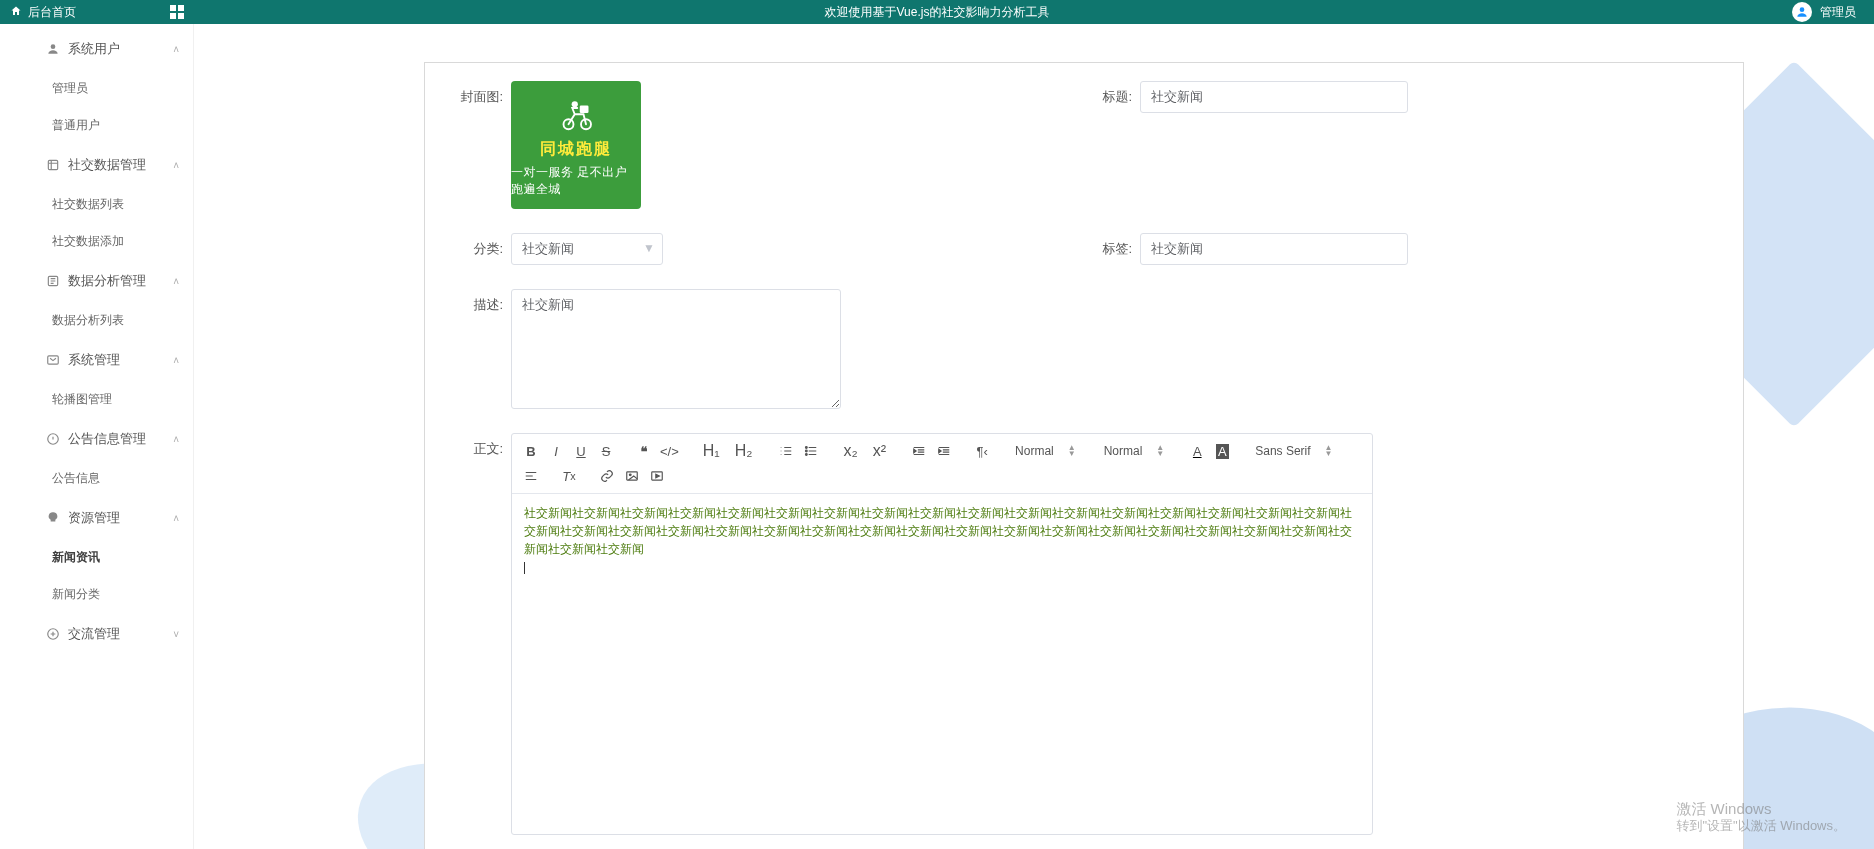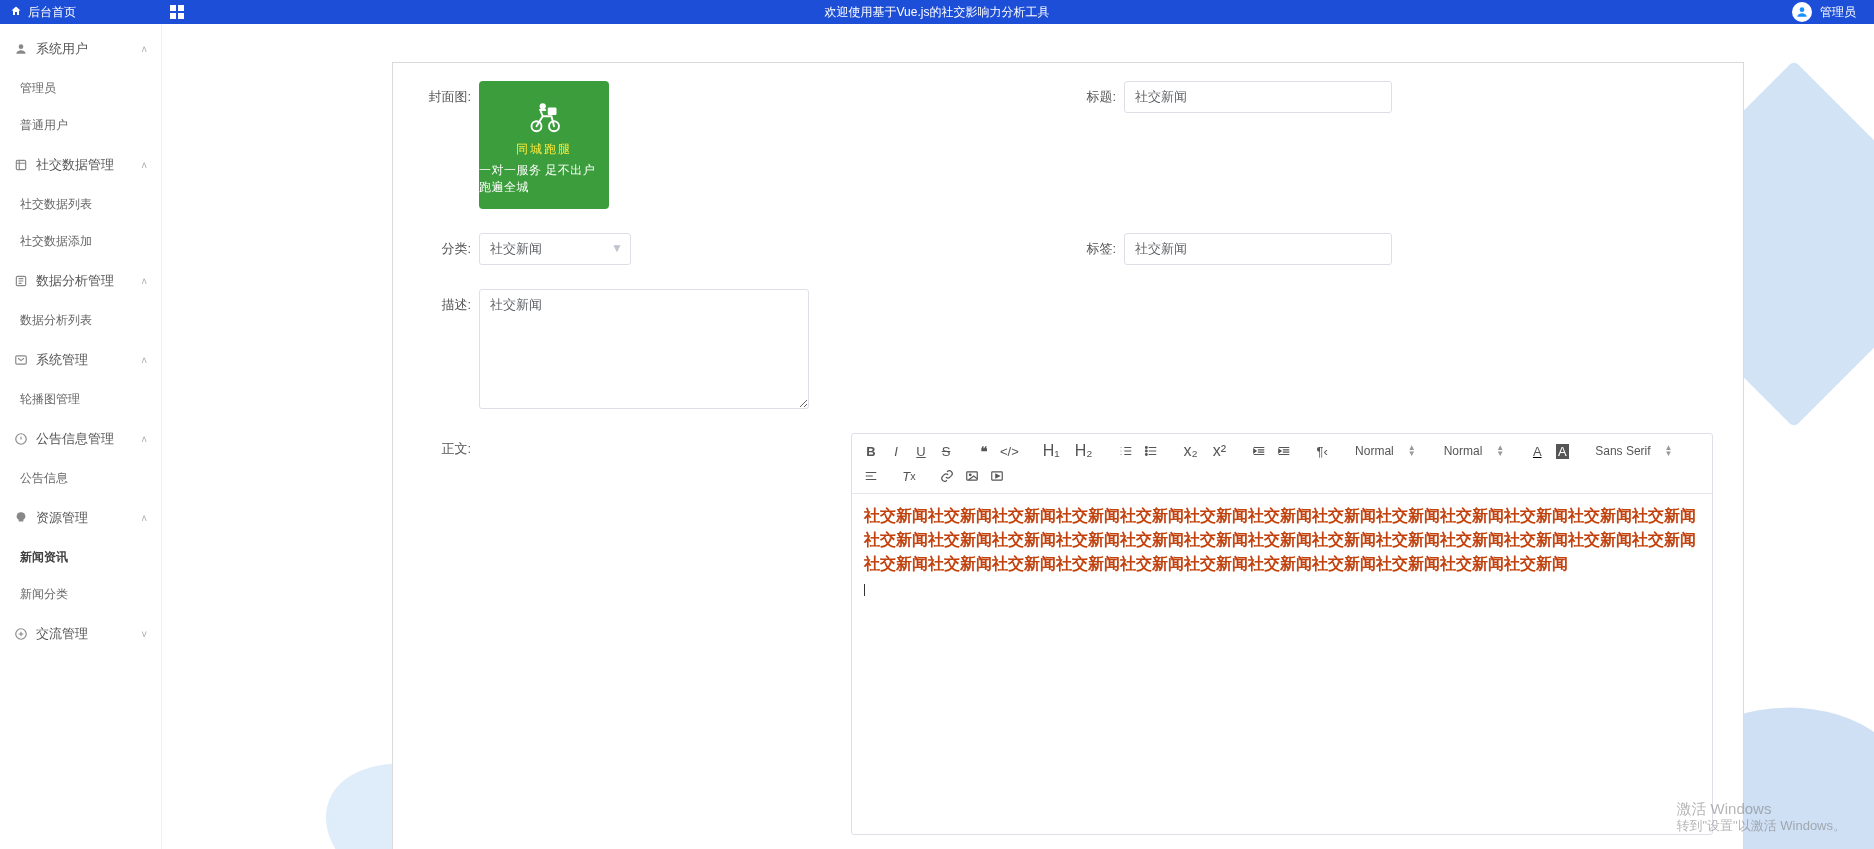--- a/index.html
+++ b/index.html
@@ -1,60 +1,60 @@
 <!DOCTYPE html>
 <html><head>
 <meta charset="utf-8">
 <style>
 * { margin: 0; padding: 0; box-sizing: border-box; }
 body { font-family: "Microsoft YaHei", Arial, sans-serif; font-size: 13px; color: #333; background: #fff; overflow: hidden; }
-.topbar { height: 24px; background: #1d4ed8; display: flex; align-items: center; color: #fff; font-size: 12px; position: relative; }
+.topbar { height: 24px; background: #0f766e; display: flex; align-items: center; color: #fff; font-size: 12px; position: relative; }
 .topbar-home { display: flex; align-items: center; padding: 0 10px; gap: 6px; }
 .topbar-grid { position: absolute; left: 170px; top: 5px; }
 .grid-icon { display: grid; grid-template-columns: 6px 6px; grid-template-rows: 6px 6px; gap: 2px; }
 .grid-icon span { background: #fff; }
 .topbar-title { position: absolute; left: 50%; transform: translateX(-50%); font-size: 12px; font-weight: 500; }
 .topbar-user { position: absolute; right: 18px; display: flex; align-items: center; gap: 8px; }
 .avatar { width: 20px; height: 20px; border-radius: 50%; background: #fff; display: flex; align-items: center; justify-content: center; }
 .avatar svg { width: 14px; height: 14px; }
-.layout { display: flex; height: calc(100vh - 24px); }
+.layout { display: flex; height: calc(100vh - 24px); margin-left: 32px; }
 .sidebar { width: 162px; background: #fff; border-right: 1px solid #f0f0f0; overflow-y: auto; padding-top: 4px; }
 .menu-group { }
 .menu-head { display: flex; align-items: center; justify-content: space-between; padding: 12px 14px; color: #555; cursor: pointer; }
 .menu-head-left { display: flex; align-items: center; gap: 8px; }
 .menu-head .ico { width: 14px; height: 14px; color: #888; display: inline-flex; align-items: center; justify-content: center; }
 .menu-head .chev { font-size: 10px; color: #aaa; }
 .menu-item { padding: 10px 14px 10px 20px; color: #666; cursor: pointer; font-size: 12px; }
 .menu-item.active { font-weight: 600; color: #404040; }
 .content { flex: 1; background: #fff; position: relative; overflow: auto; }
 .bg-shape1 { position: absolute; right: -50px; top: 90px; width: 260px; height: 260px; background: #a7c8ee; transform: rotate(45deg); opacity: 0.5; border-radius: 6px; }
 .bg-shape2 { position: absolute; right: -40px; bottom: -40px; width: 280px; height: 180px; background: #9fc2ea; opacity: 0.5; border-radius: 50% 50% 0 0 / 60% 60% 0 0; transform: rotate(-10deg); }
 .bg-shape3 { position: absolute; left: 160px; bottom: -60px; width: 220px; height: 140px; background: #b9d4f1; opacity: 0.45; border-radius: 50%; transform: rotate(20deg);}
 .panel { position: relative; margin: 38px 130px 38px 230px; border: 1px solid #d9d9d9; background: #fff; padding: 18px 30px 30px 30px; min-height: 760px; }
-.row { display: flex; align-items: flex-start; margin-bottom: 24px; justify-content: space-between; }
+.row { display: flex; align-items: flex-start; margin-bottom: 24px; }
 .col { flex: 1; display: flex; align-items: flex-start; }
 .lbl { width: 56px; text-align: right; padding-right: 8px; font-size: 13px; color: #555; line-height: 32px; }
 .lbl-wide { width: 56px; }
 .cover { width: 130px; height: 128px; background: #3c9d3c; border-radius: 4px; display: flex; flex-direction: column; align-items: center; justify-content: center; color: #fff; }
 .cover .rider { width: 40px; height: 40px; }
-.cover .big { color: #ffeb3b; font-weight: 400; font-size: 12px; margin-top: 6px; letter-spacing: 2px;}
+.cover .big { color: #ffeb3b; font-weight: 700; font-size: 16px; margin-top: 6px; letter-spacing: 2px;}
 .cover .small { font-size: 12px; margin-top: 4px; letter-spacing: 0.5px;}
 .input { height: 32px; border: 1px solid #dcdfe6; border-radius: 3px; padding: 0 10px; font-size: 13px; width: 268px; color: #606266; background: #fff; }
 .select { position: relative; }
 .select .input { width: 152px; padding-right: 26px; }
 .select .dn { position: absolute; right: 8px; top: 8px; color: #c0c4cc; font-size: 12px; pointer-events:none;}
 .textarea { border: 1px solid #dcdfe6; border-radius: 3px; padding: 6px 10px; font-size: 13px; width: 330px; height: 120px; resize: both; font-family: inherit; color: #606266; }
 .editor-wrap { border: 1px solid #dcdfe6; border-radius: 3px; width: 862px; }
 .toolbar { display: flex; align-items: center; padding: 6px 8px; gap: 3px; border-bottom: 1px solid #e4e7ed; flex-wrap: wrap; }
 .tbtn { min-width: 22px; height: 22px; display: inline-flex; align-items: center; justify-content: center; cursor: pointer; color: #555; font-size: 13px; padding: 0 2px;}
 .tbtn.txt { font-size: 16px; padding: 0 6px; }
 .tsep { width: 10px; }
 .drop { display: inline-flex; align-items: center; gap: 14px; padding: 0 6px; font-size: 12px; color: #555; cursor: pointer; }
 .drop .arrs { display: inline-flex; flex-direction: column; font-size: 8px; line-height: 6px; color: #999; }
-.editor-body { padding: 10px 12px; min-height: 340px; font-size: 16px; color: #c2410c; line-height: 1.5; word-break: break-all; font-weight: bold; }
+.editor-body { padding: 10px 12px; min-height: 340px; font-size: 12px; color: #4d7c0f; line-height: 1.5; word-break: break-all; }
 .editor-body p { margin: 0; }
 .caret { display:inline-block; width:1px; height:12px; background:#333; vertical-align:text-bottom;}
 .watermark { position: fixed; right: 28px; bottom: 14px; text-align: left; color: rgba(120,120,120,0.55); font-size: 13px; line-height: 1.3; pointer-events:none;}
 .watermark .l1 { font-size: 15px; }
 </style>
 </head>
 <body>
 
 <div class="topbar">
   <div class="topbar-home">

